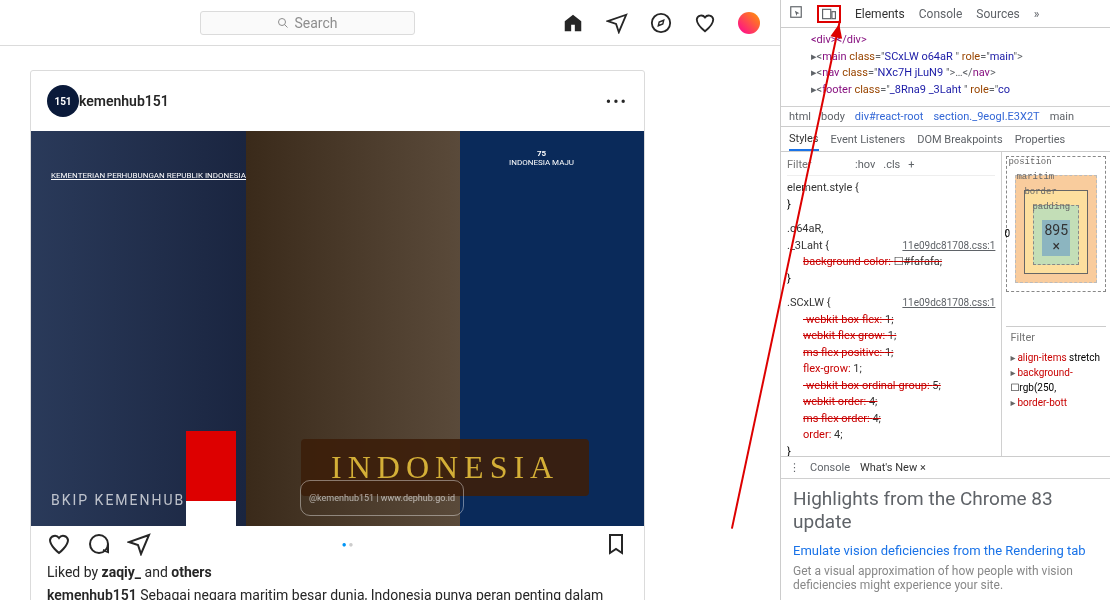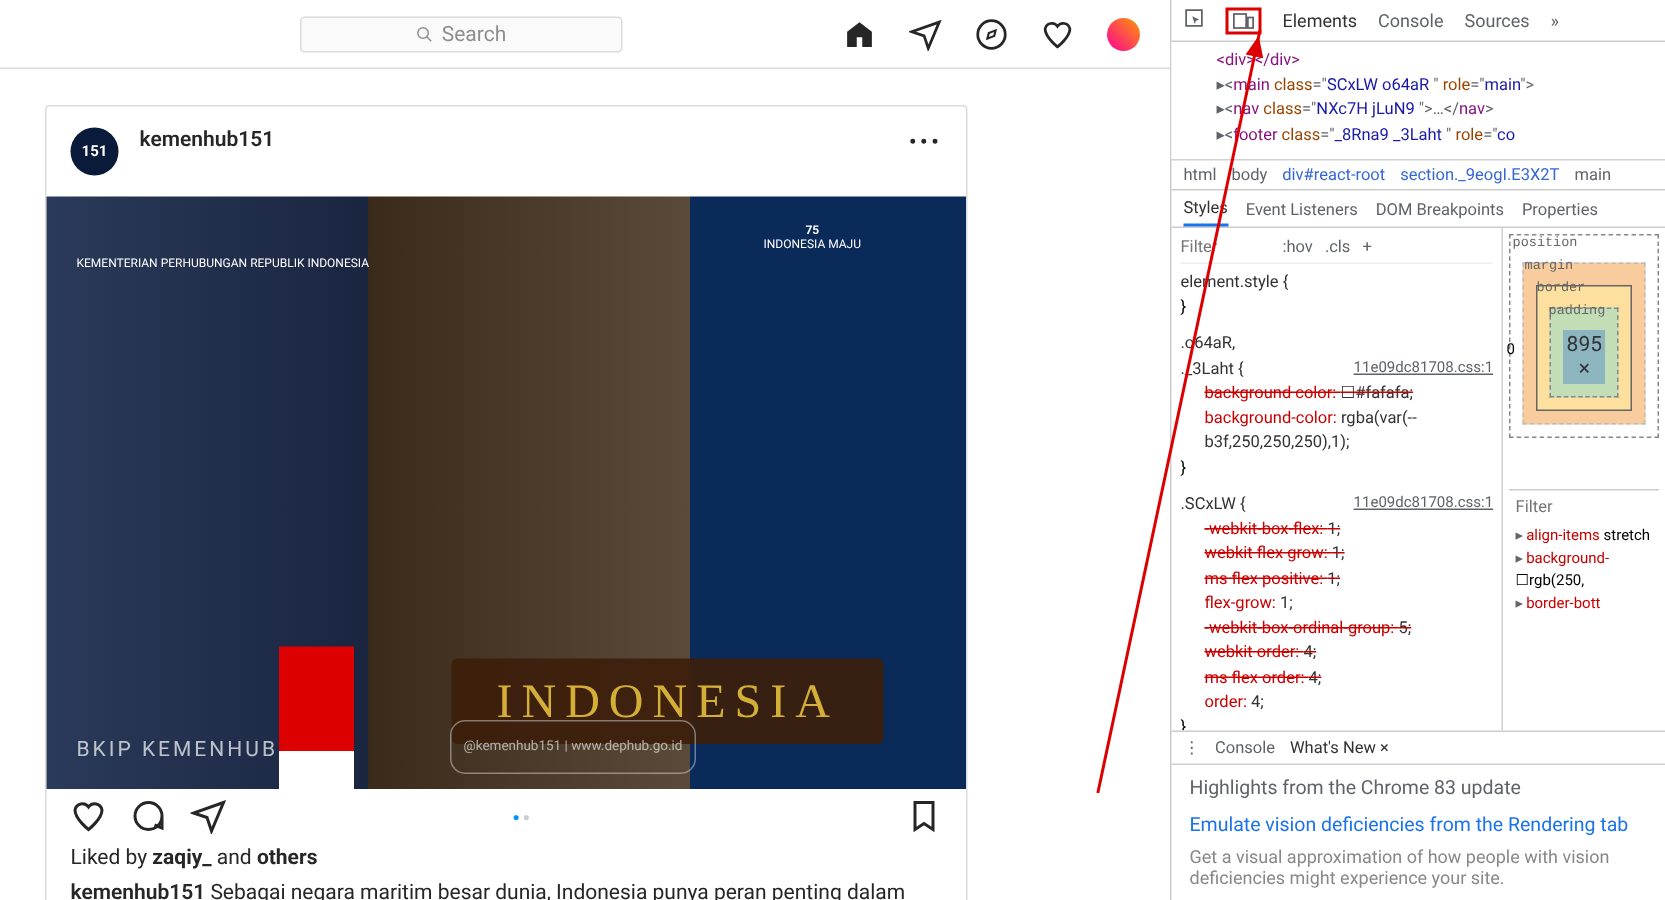--- a/index.html
+++ b/index.html
@@ -4,26 +4,26 @@
 <style>
 * { margin:0; padding:0; box-sizing:border-box; font-family:-apple-system,BlinkMacSystemFont,"Segoe UI",Roboto,sans-serif; }
 body { width:1110px; height:600px; display:flex; overflow:hidden; background:#fff; }
 .left-panel { width:780px; height:600px; overflow:hidden; position:relative; }
 .ig-header { height:46px; border-bottom:1px solid #dbdbdb; display:flex; align-items:center; padding:0 20px; gap:20px; }
 .search-box { background:#fafafa; border:1px solid #dbdbdb; border-radius:3px; padding:3px 10px; width:215px; margin-left:180px; display:flex; align-items:center; justify-content:center; gap:5px; color:#8e8e8e; font-size:14px; }
 .nav-icons { display:flex; gap:22px; margin-left:auto; align-items:center; }
 .nav-ic { width:22px; height:22px; display:flex; align-items:center; justify-content:center; }
 .avatar-sm { width:22px; height:22px; border-radius:50%; background:linear-gradient(45deg,#f09,#f90); }
 .post { margin:24px 0 0 30px; width:615px; border:1px solid #dbdbdb; border-radius:3px; background:#fff; }
-.post-head { display:flex; align-items:flex-start; padding:14px 16px; gap:14px; }
+.post-head { display:flex; align-items:center; padding:14px 16px; }
 .post-av { width:32px; height:32px; border-radius:50%; background:#0a1a3a; display:flex; align-items:center; justify-content:center; color:#fff; font-size:10px; font-weight:bold; }
 .post-user { font-weight:600; font-size:14px; color:#262626; }
 .post-more { margin-left:auto; font-size:16px; color:#262626; letter-spacing:2px; }
 .post-img { width:100%; height:395px; position:relative; background:linear-gradient(90deg,#2a3a5a 0%,#1a2540 35%,#3a2a1a 35%,#5a4a3a 70%,#0a2a5a 70%); overflow:hidden; }
-.badge-label { position:absolute; top:40px; left:20px; font-size:8px; color:#fff; text-align:right; line-height:1.2; }
+.badge-label { position:absolute; top:40px; left:20px; font-size:8px; color:#fff; text-align:right; line-height:1.2;text-decoration:underline; }
 .badge-label2 { position:absolute; top:18px; right:70px; color:#fff; font-size:8px; text-align:center; }
 .flag-id { position:absolute; left:155px; top:300px; width:50px; height:140px; background:linear-gradient(#d00 50%,#fff 50%); }
 .nameplate { position:absolute; bottom:30px; left:270px; background:rgba(60,30,10,0.9); color:#d4af37; padding:10px 30px; font-size:32px; font-family:serif; letter-spacing:6px; border-radius:4px; }
 .wm { position:absolute; bottom:18px; left:20px; color:rgba(255,255,255,0.7); font-size:14px; letter-spacing:2px; }
 .wm2 { position:absolute; bottom:10px; right:180px; color:rgba(255,255,255,0.6); font-size:9px; border:1px solid rgba(255,255,255,0.4); padding:12px 8px; border-radius:10px; }
 .post-actions { display:flex; padding:6px 16px 8px; gap:16px; align-items:center; }
 .act-ic { width:24px; height:24px; }
 .bm { margin-left:auto; }
 .dots { flex:1; text-align:center; color:#0095f6; font-size:8px; margin-left:-60px; }
 .likes { padding:0 16px 6px; font-size:14px; color:#262626; }
@@ -61,21 +61,21 @@
 .bm-con { background:#8cb5c0; text-align:center; padding:2px; font-size:14px; }
 .bm-lbl { position:absolute; font-size:9px; color:#666;font-family:Liberation Mono, monospace; }
 .comp-filter { border-top:1px solid #ccc; padding:4px; color:#5f6368; }
 .comp-props { font-family:Menlo,monospace; font-size:10px; padding:2px 4px; line-height:1.5; }
 .comp-props .pn { color:#c80000; }
 .tri::before { content:"▸"; margin-right:2px; color:#666; }
 .drawer { border-top:1px solid #ccc; }
 .drawer-tabs { display:flex; gap:10px; padding:4px 8px; font-size:11px; color:#5f6368; border-bottom:1px solid #d0d0d0; align-items:center; }
 .drawer-tabs .sel { color:#333; }
 .drawer-body { padding:8px 12px; font-size:12px; }
-.wn-title { color:#5f6368; margin-bottom:10px; font-size:13px; }
+.wn-title { color:#5f6368; margin-bottom:10px; font-size:19px; }
 .wn-link { color:#1a73e8; font-size:13px; }
 .wn-desc { color:#888; font-size:12px; margin-top:6px; }
 .arrow { position:absolute; width:2px; height:520px; background:#d00; transform:rotate(12deg); transform-origin:top; top:20px; left:58px; z-index:50; }
 .arrow::before { content:""; position:absolute; top:-2px; left:-5px; border:6px solid transparent; border-bottom:14px solid #d00; }
 </style>
 </head>
 <body>
 
 <div class="left-panel">
   <div class="ig-header">
@@ -191,30 +191,30 @@
   <div class="sty-body">
     <div class="sty-left">
       <div class="filter-row">
         <input placeholder="Filter" style="">
         <span>:hov</span>
         <span>.cls</span>
         <span>+</span>
       </div>
       <div id="rules">
           <div class="css-blk"><span class="css-sel">element.style {</span><div>}</div></div>
-          <div class="css-blk"><span class="css-sel">.o64aR,<br>._3Laht {</span><span class="css-link">11e09dc81708.css:1</span><div class="css-prop strike">background color: <span class="css-val">☐#fafafa;</span></div><div class="css-prop">background-color: <span class="css-val">rgba(var(--b3f,250,250,250),1);</span></div><div>}</div></div>
+          <div class="css-blk"><span class="css-sel">.o64aR,<br>._3Laht {</span><span class="css-link">11e09dc81708.css:1</span><div class="css-prop strike">background color: <span class="css-val">☐#fafafa;</span></div><div>}</div></div>
           <div class="css-blk"><span class="css-sel">.SCxLW {</span><span class="css-link">11e09dc81708.css:1</span><div class="css-prop strike">-webkit-box-flex: <span class="css-val">1;</span></div><div class="css-prop strike">webkit flex grow: <span class="css-val">1;</span></div><div class="css-prop strike">ms flex positive: <span class="css-val">1;</span></div><div class="css-prop">flex-grow: <span class="css-val">1;</span></div><div class="css-prop strike">-webkit-box-ordinal-group: <span class="css-val">5;</span></div><div class="css-prop strike">webkit order: <span class="css-val">4;</span></div><div class="css-prop strike">ms flex order: <span class="css-val">4;</span></div><div class="css-prop">order: <span class="css-val">4;</span></div><div>}</div></div>
         </div>
     </div>
     <div class="sty-right">
       <div class="box-model">
         <div class="bm-pos">
             <span class="bm-lbl" style="top:1px;left:2px">position</span>
           <div class="bm-mar">
-              <span class="bm-lbl" style="top:16px;left:10px">margin</span>
+              <span class="bm-lbl" style="top:16px;left:10px">maritim</span>
             <div class="bm-bor">
                 <span class="bm-lbl" style="top:31px;left:18px">border</span>
               <div class="bm-pad">
                   <span class="bm-lbl" style="top:46px;left:26px">padding</span>
                 <div class="bm-con">895 ×</div>
               </div>
             </div>
           </div>
         </div>
         <span style="position:absolute;left:-2px;top:72px;font-size:10px">0</span>

